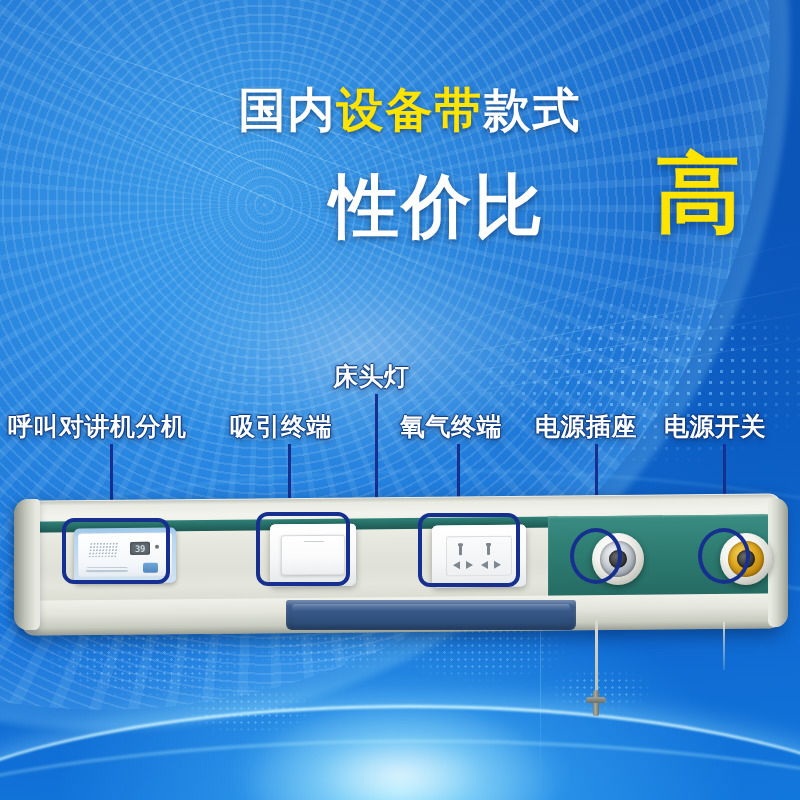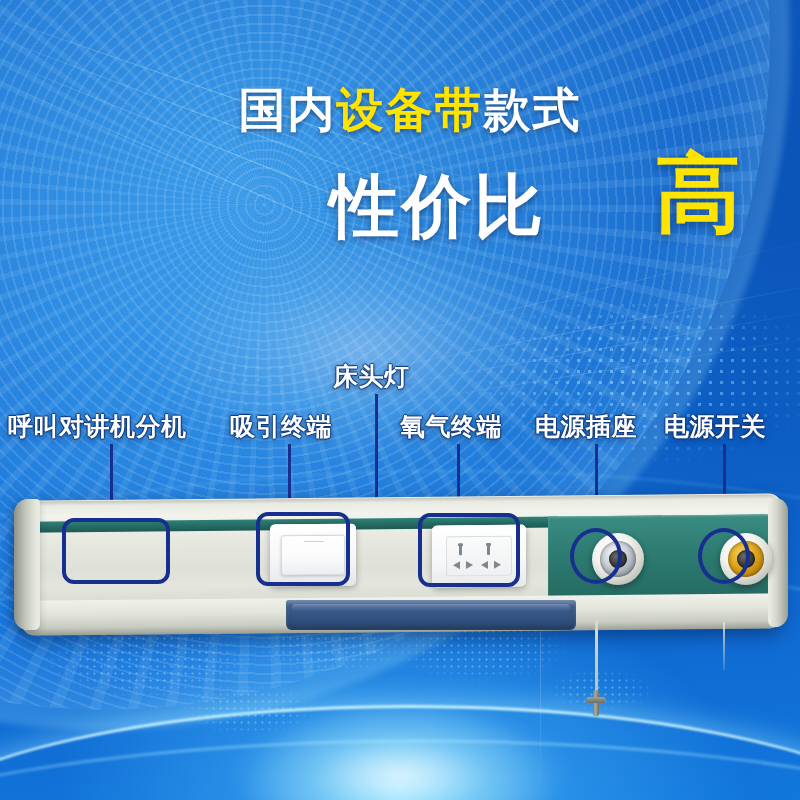--- a/index.html
+++ b/index.html
@@ -397,20 +397,29 @@
       <div class="teal-block"></div>
       <div class="stripe stripe-bot"></div>
       <div class="rail"></div>
     </div>
 
     <div class="endcap-l"></div>
     <div class="endcap-r"></div>
 
     <div class="lampstrip"></div>
 
+    <div class="dev intercom">
+      <div class="face">
+        <div class="speaker"></div>
+        <div class="ic-lines"></div>
+        <div class="ic-display">39</div>
+        <div class="ic-led"></div>
+        <div class="ic-btn"></div>
+      </div>
+    </div>
 
     <div class="dev switch">
       <div class="rocker"></div>
     </div>
 
     <div class="dev socket">
       <div class="plate">
         <div class="pin pv1"></div>
         <div class="pin pv1b"></div>
         <div class="pin pv2"></div>

